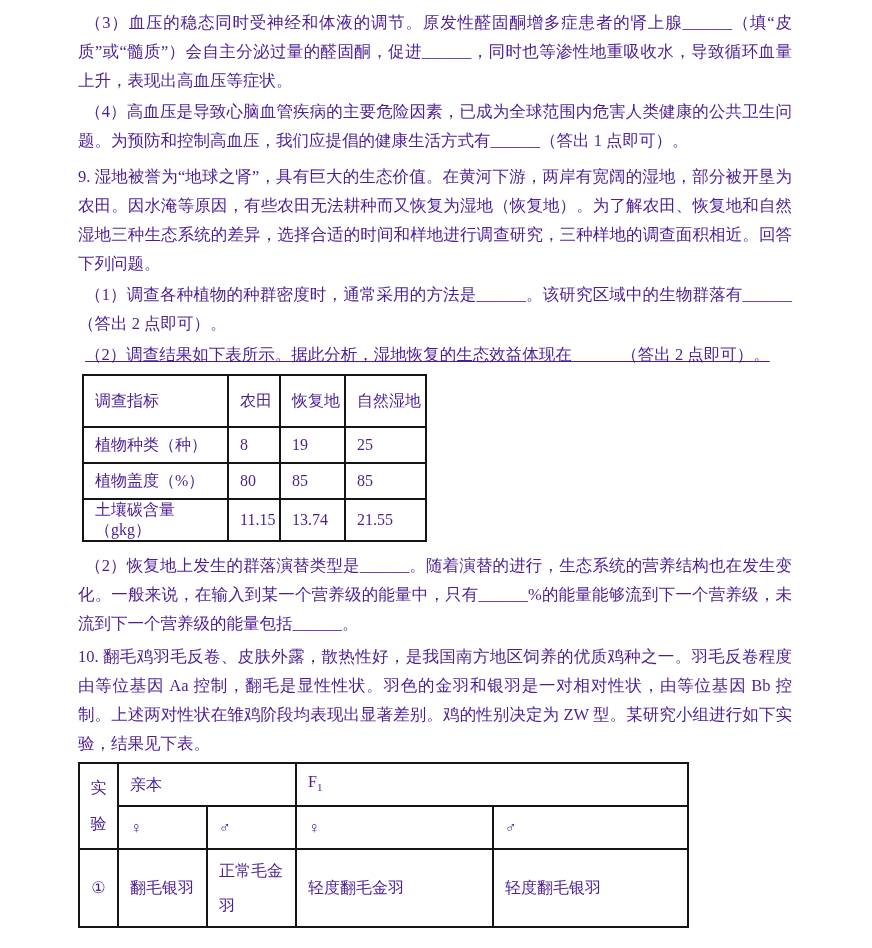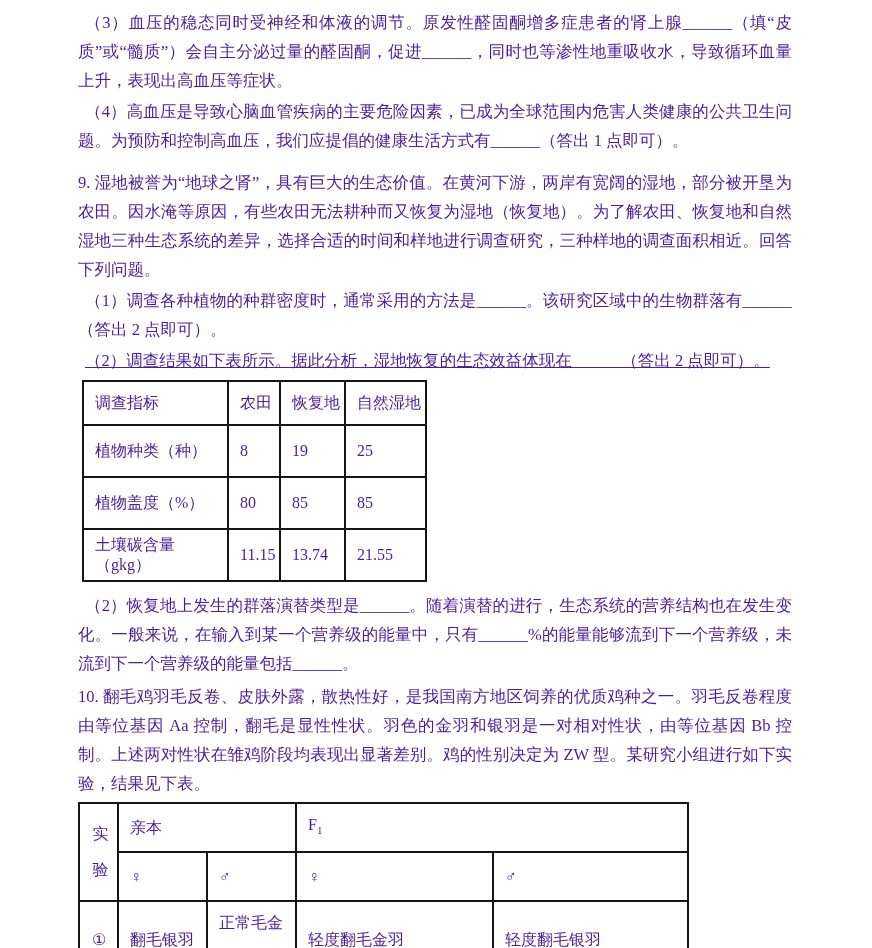--- a/index.html
+++ b/index.html
@@ -16,50 +16,50 @@
     line-height: 29px;
     padding: 8px 80px 0 78px;
     overflow: hidden;
   }
   .para {
     text-align: justify;
     margin-bottom: 2px;
     word-break: break-all;
   }
   .para.sub { text-indent: 7px; }
-  .para.gap-after { margin-bottom: 13px; }
+  .para.gap-after { margin-bottom: 7px; }
   .para.small-gap { margin-bottom: 5px; text-decoration: underline; }
   .para.pre-table { margin-bottom: 4px; }
 
   
   table { border-collapse: collapse; table-layout: fixed; }
   .survey-table { margin: 1px 0 9px 4px; width: 343px; }
   .survey-table td {
     border: 2px solid #151515;
     padding: 0 4px 0 11px;
     vertical-align: middle;
     font-size: 16px;
     line-height: 20px;
   }
-  .survey-table tr.hdr td { height: 44px; }
-  .survey-table tr.data td { height: 52px; }
+  .survey-table tr.hdr td { height: 52px; }
+  .survey-table tr.data td { height: 36px; }
 
   
   .exp-table { width: 609px; margin-left: 0; }
   .exp-table td {
     border: 2px solid #151515;
     padding: 0 4px 0 11px;
     vertical-align: middle;
     font-size: 16px;
     line-height: 34px;
   }
   .exp-table tr.r1 td { height: 43px; }
   .exp-table tr.r2 td { height: 43px; }
   .exp-table tr.r3 td { height: 78px; }
-  .exp-table td.corner { padding: 12px; text-align: center; }
+  .exp-table td.corner { padding: 0; text-align: center; }
   .exp-table td.corner .vstack {
     display: inline-block;
     width: 1.05em;
     word-break: break-all;
     line-height: 36px;
     text-align: center;
   }
   .exp-table sub { font-size: 11px; }
   .exp-table td.wrap { line-height: 35px; }
 </style>

